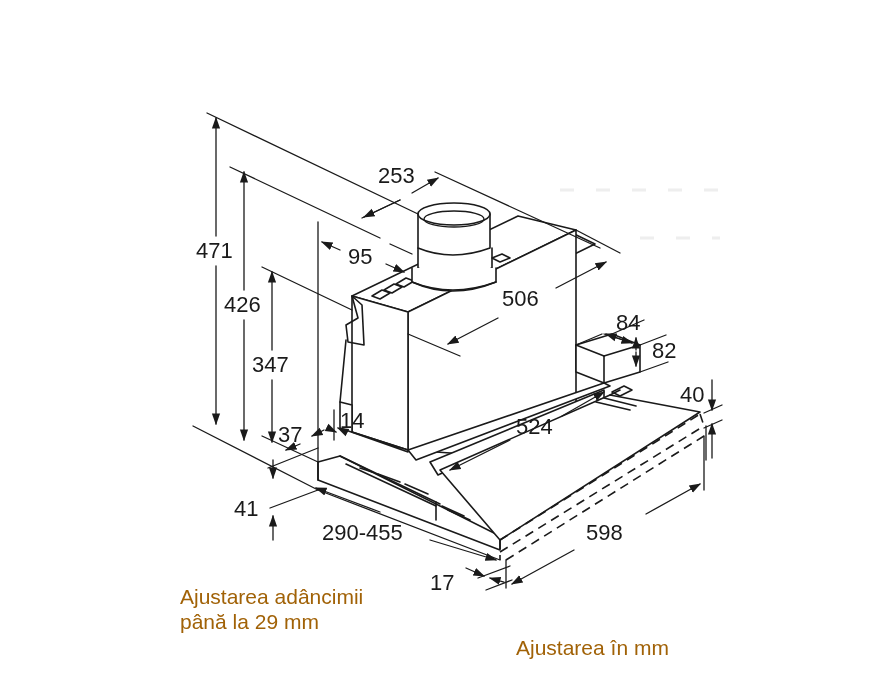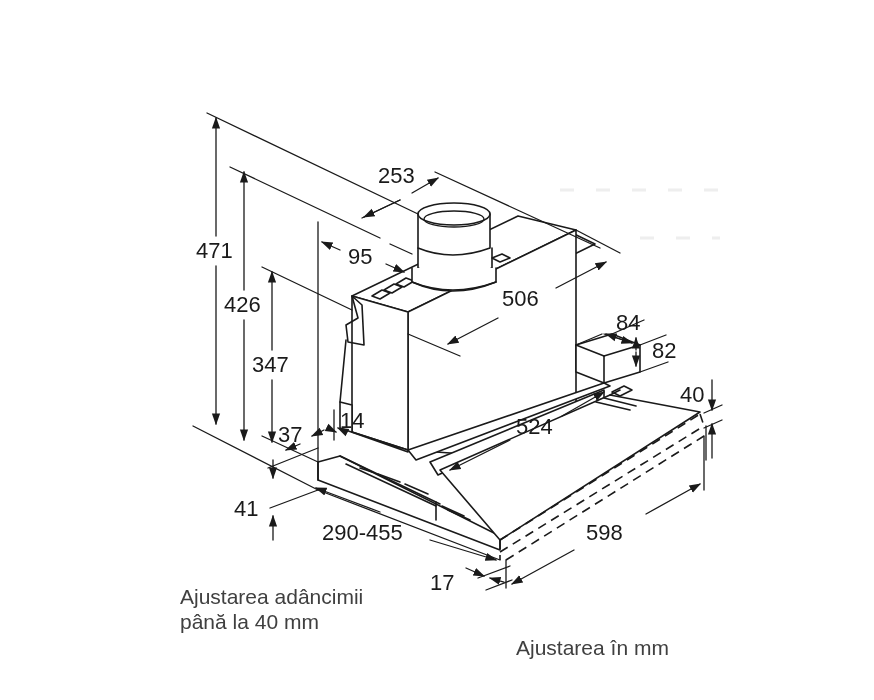--- a/index.html
+++ b/index.html
@@ -4,21 +4,21 @@
   <style>
     html, body { margin: 0; padding: 0; background: #ffffff; }
     body { width: 874px; height: 700px; position: relative; overflow: hidden; font-family: "Liberation Sans", sans-serif; }
     #drawing { position: absolute; left: 0; top: 0; width: 874px; height: 700px; }
     .ln { stroke: #1a1a1a; stroke-width: 1.6; fill: none; stroke-linecap: round; stroke-linejoin: round; }
     .thin { stroke: #1a1a1a; stroke-width: 1.3; fill: none; stroke-linecap: round; }
     .dash { stroke: #1a1a1a; stroke-width: 1.6; fill: none; stroke-dasharray: 9 6; }
     .faint { stroke: #eeeeee; stroke-width: 3; fill: none; stroke-dasharray: 14 22; }
     .fill-w { fill: #ffffff; }
     .dimtxt { font-family: "Liberation Sans", sans-serif; font-size: 22px; fill: #1a1a1a; }
-    .caption { position: absolute; font-family: "Liberation Sans", sans-serif; font-size: 21px; color: #404040; line-height: 25px; white-space: nowrap; }
+    .caption { position: absolute; font-family: "Liberation Sans", sans-serif; font-size: 21px; color: #a16207; line-height: 25px; white-space: nowrap; }
     #note { left: 180px; top: 584px; }
     #units { left: 516px; top: 635px; }
   </style>
 </head>
 <body>
 
 <svg id="drawing" viewBox="0 0 874 700" xmlns="http://www.w3.org/2000/svg">
   <defs>
     <marker id="ah" viewBox="0 0 10 10" refX="9" refY="5" markerWidth="9" markerHeight="9" orient="auto-start-reverse">
       <path d="M0,1.5 L10,5 L0,8.5 z" fill="#1a1a1a"></path>
@@ -200,16 +200,16 @@
     <text class="dimtxt" x="278" y="442">37</text>
     <text class="dimtxt" x="340" y="428">14</text>
     <text class="dimtxt" x="234" y="516">41</text>
     <text class="dimtxt" x="322" y="540">290-455</text>
     <text class="dimtxt" x="430" y="590">17</text>
   </g>
 </svg>
 
 <div id="note" class="caption">
   <div>Ajustarea adâncimii</div>
-  <div>până la 40 mm</div>
+  <div>până la 29 mm</div>
 </div>
 
 <div id="units" class="caption">Ajustarea în mm</div>
 
 </body></html>

